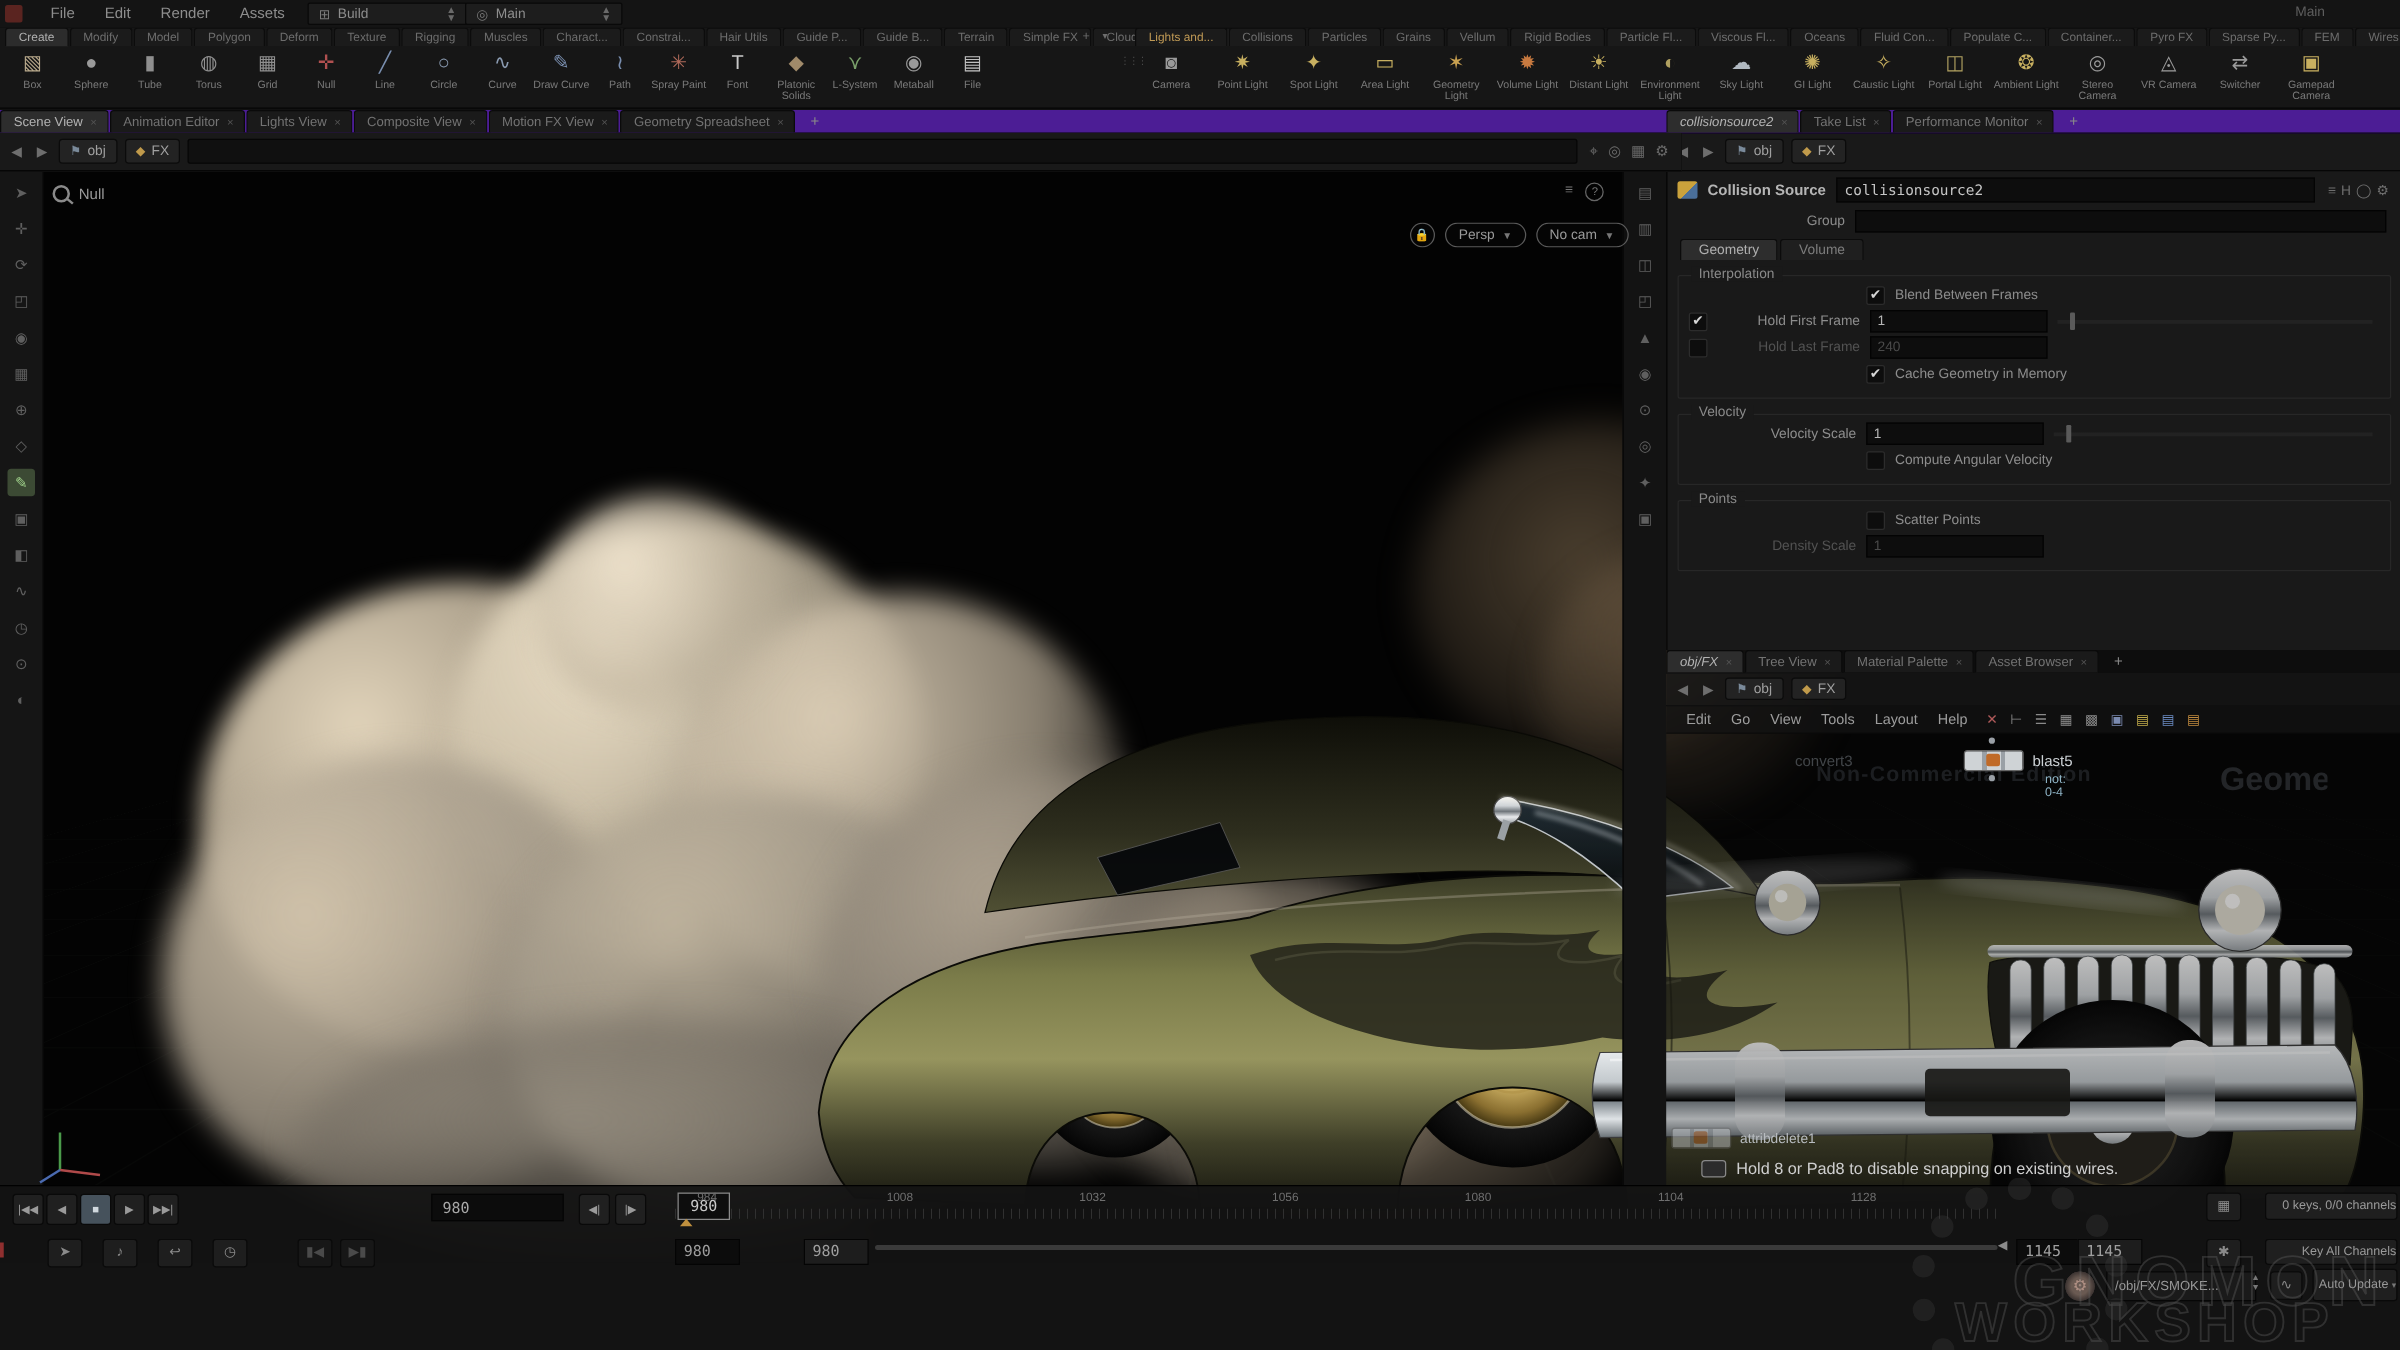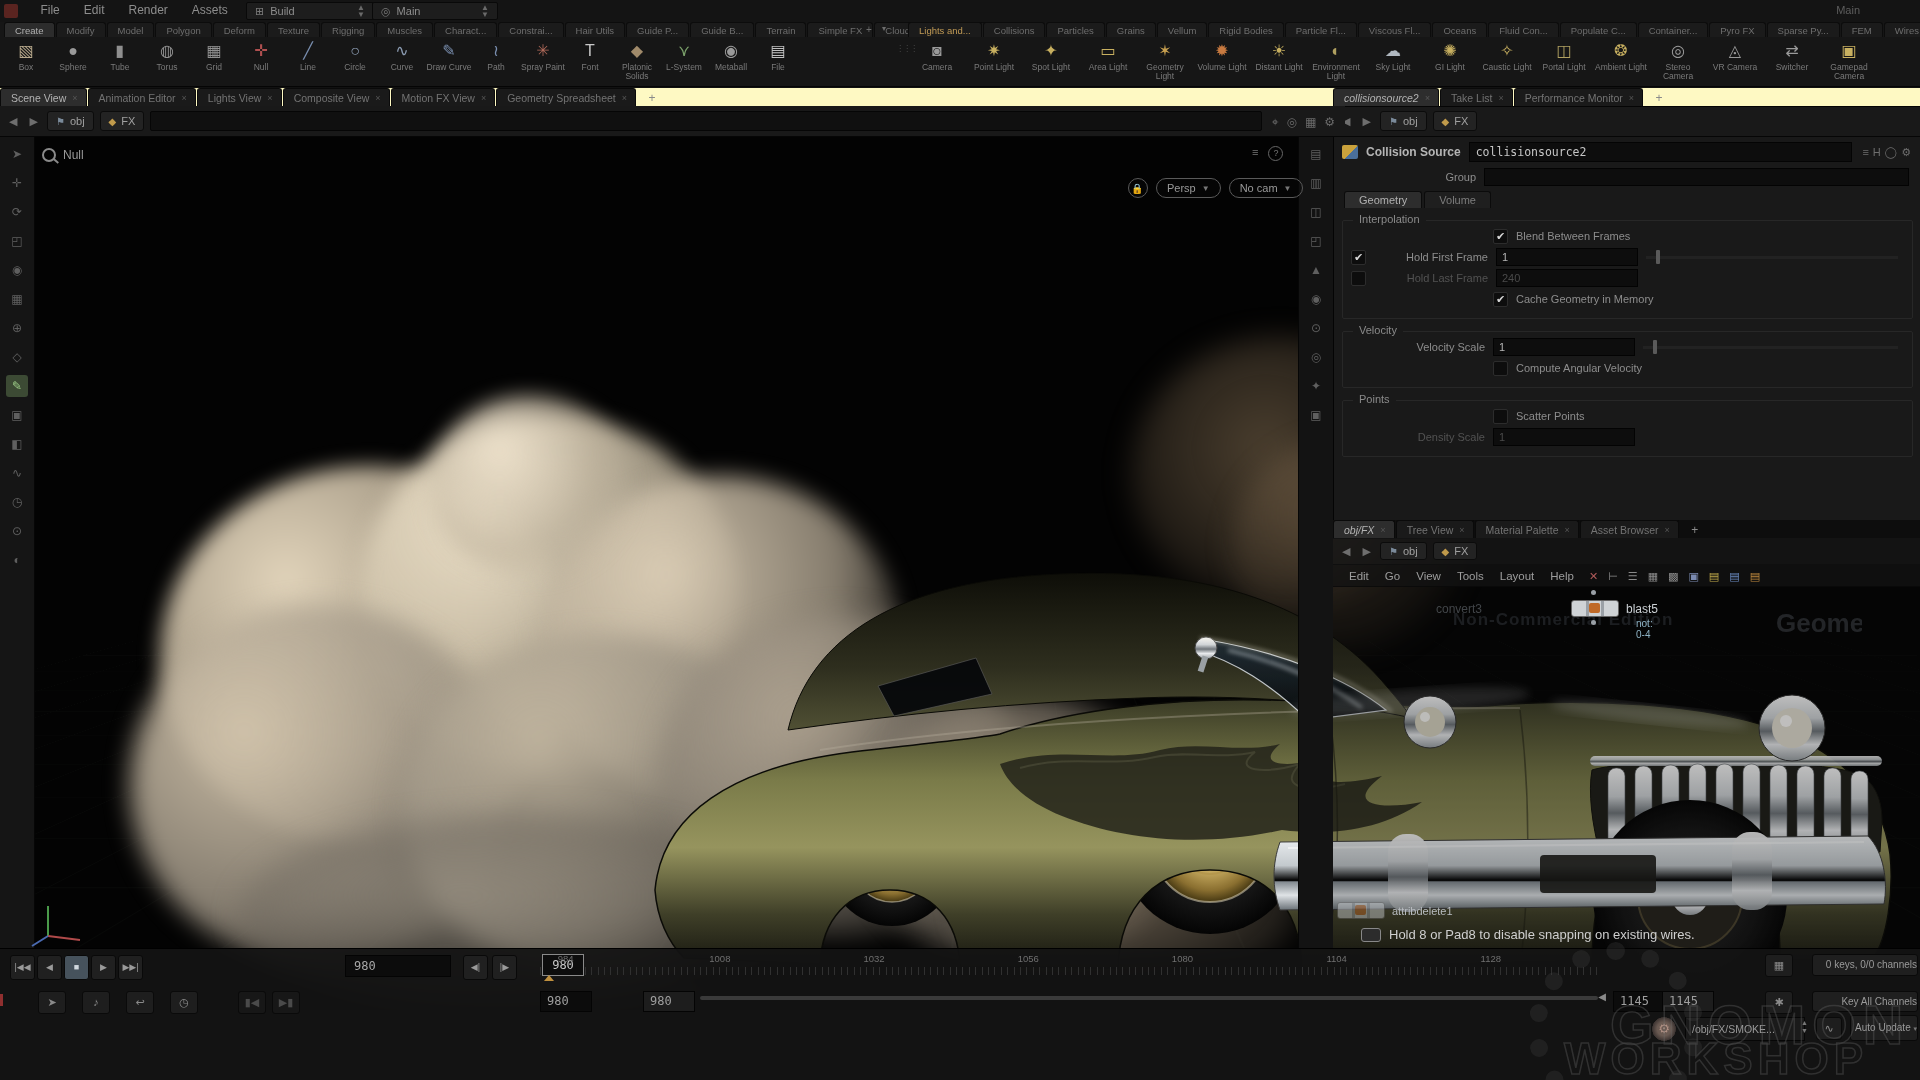--- a/index.html
+++ b/index.html
@@ -21,21 +21,21 @@
     border-radius:3px 3px 0 0;max-width:64px;overflow:hidden;text-overflow:ellipsis;vertical-align:top;}
   .shelf-tab.active{background:#2c2c2c;color:#b0b0b0;}
   .shelf-tab.amber{color:#c09a55;}
   .shelf-mini{display:inline-block;color:#6d6d6d;font-size:10px;padding:1px 4px;}
   .tool-row{position:absolute;top:16px;height:46px;white-space:nowrap;}
   .tool{display:inline-block;width:46px;text-align:center;vertical-align:top;margin:1px 0 0 1px;}
   .tool .glyph{display:block;height:24px;line-height:24px;font-size:16px;}
   .tool .tlabel{display:block;font-size:8.5px;color:#7a7a7a;line-height:9px;white-space:normal;}
   #shelf-handle{left:896px;top:24px;width:8px;height:56px;color:#4a4a4a;font-size:8px;line-height:5px;letter-spacing:-1px;}
   
-  .pane-tabs{height:18px;background:#fef9c3;border-bottom:1px solid #050505;white-space:nowrap;z-index:41;}
+  .pane-tabs{height:18px;background:#4c1d95;border-bottom:1px solid #050505;white-space:nowrap;z-index:41;}
   .ptab{display:inline-flex;align-items:center;gap:6px;height:16px;padding:1px 8px 0 10px;margin-right:1px;
     background:#1a1a1a;color:#737373;font-size:10.5px;border-radius:3px 3px 0 0;border:1px solid #0a0a0a;border-bottom:none;}
   .ptab.active{background:#2d2d2d;color:#b3b3b3;}
   .ptab.italic{font-style:italic;}
   .ptab .x{color:#555;font-size:9px;}
   .ptab-plus{display:inline-block;color:#8a8a8a;font-size:12px;padding:0 7px;}
   
   .pathbar{background:#191919;border-bottom:1px solid #060606;display:flex;align-items:center;gap:6px;
     padding:0 6px;z-index:41;}
   .navarr{color:#6e6e6e;font-size:11px;padding:0 3px;}

